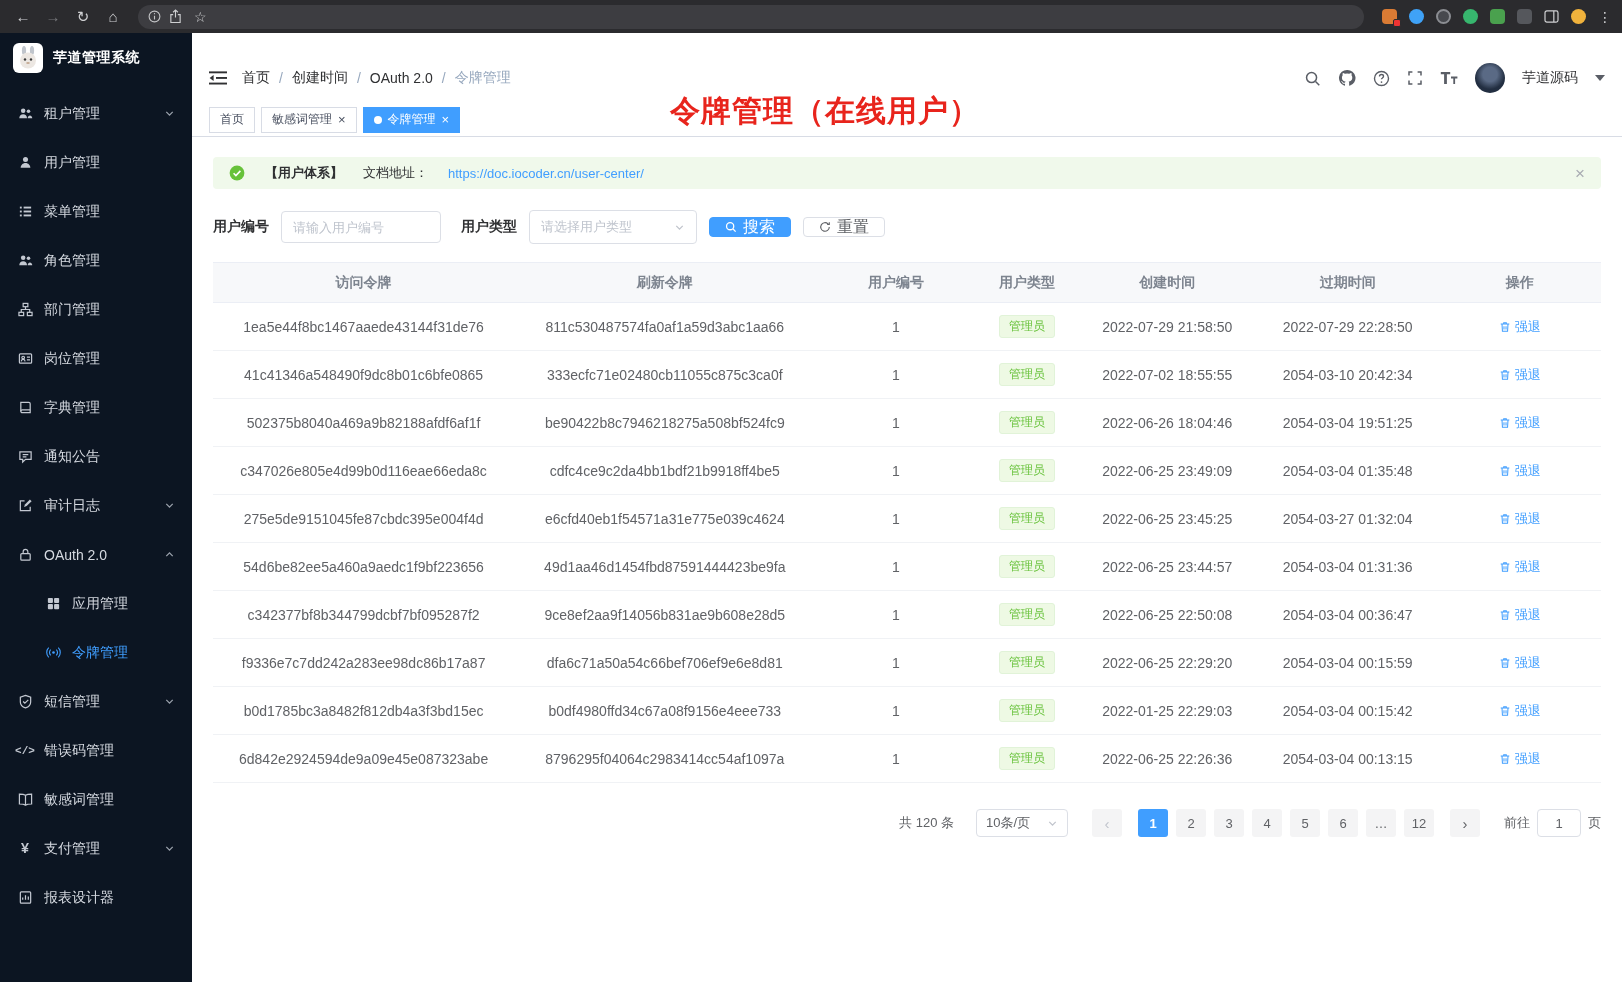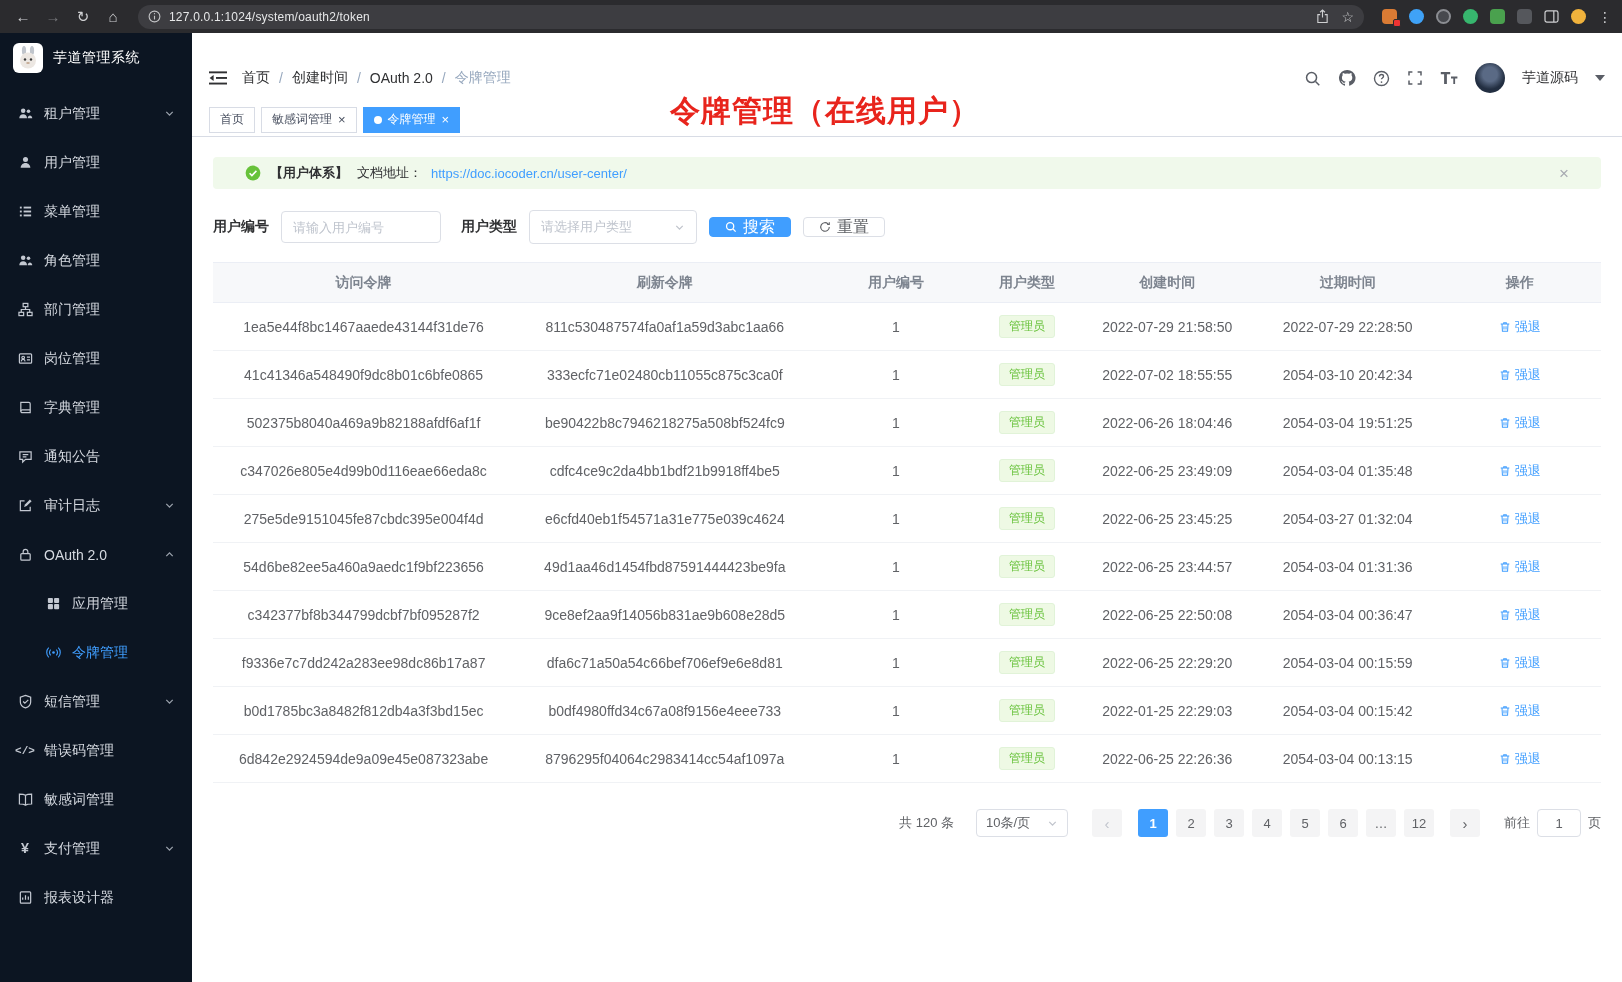--- a/index.html
+++ b/index.html
@@ -19,21 +19,21 @@
   .chrome-right { display:flex; align-items:center; gap:12px; padding-left:6px; }
   .ext { width:15px; height:15px; border-radius:4px; position:relative; cursor:pointer; }
   .ext.round { border-radius:50%; }
   .ext .badge { position:absolute; right:-4px; bottom:-3px; width:8px; height:8px; background:#e33; border-radius:2px; border:1px solid #2b2b2e; }
   .kebab { color:#cfd0d2; font-size:14px; cursor:pointer; }
 
   
   .app { flex:1; display:flex; min-height:0; }
   .sidebar { flex:0 0 192px; background:#0c1522; display:flex; flex-direction:column; }
   .logo { height:50px; display:flex; align-items:center; gap:10px; padding:0 13px; cursor:pointer; }
-  .logo-title { color:#fff; font-size:14px; font-weight:400; letter-spacing:.5px; }
+  .logo-title { color:#fff; font-size:14px; font-weight:700; letter-spacing:.5px; }
   .side-nav { padding-top:6px; }
   .side-item { height:49px; display:flex; align-items:center; gap:11px; padding:0 17px; font-size:14px; color:#d6dae1; cursor:pointer; }
   .side-item .s-icon { width:16px; display:flex; justify-content:center; color:#c3c8d1; }
   .side-item .icon-text { font-size:11px; font-weight:700; font-family:"Liberation Mono","DejaVu Sans Mono",monospace; }
   .side-item.child { padding-left:45px; }
   .side-item.active, .side-item.active .s-icon { color:var(--accent,#409eff); }
   .chev { margin-left:auto; color:#9aa1ac; display:flex; }
   .chev.up svg { transform:rotate(180deg); }
 
   
@@ -53,21 +53,21 @@
   .tabsbar { flex:0 0 34px; border-bottom:1px solid #d8dce5; display:flex; align-items:center; gap:6px; padding:0 17px; }
   .tab { height:26px; display:inline-flex; align-items:center; gap:6px; padding:0 10px; border:1px solid #d8dce5; font-size:12px; color:#495060; background:#fff; cursor:pointer; }
   .tab.active { background:var(--accent,#409eff); border-color:var(--accent,#409eff); color:#fff; }
   .tab-dot { width:8px; height:8px; border-radius:50%; background:#fff; }
   .tab-close { font-size:13px; line-height:1; }
 
   .annotation { position:absolute; left:478px; top:38px; font-size:30px; font-weight:700; color:var(--annotation-red,#e8241c); z-index:9; pointer-events:none; letter-spacing:1px; }
 
   .content { flex:1; padding:20px 21px 0; overflow:hidden; }
 
-  .alert { height:32px; background:#f0f9eb; border-radius:4px; display:flex; align-items:center; gap:9px; padding:0 32px; font-size:13px; }
+  .alert { height:32px; background:#f0f9eb; border-radius:4px; display:flex; align-items:center; gap:20px; padding:0 16px; font-size:13px; }
   .alert-prefix { font-weight:700; color:#303133; }
   .alert-text { color:#303133; }
   .alert-link { color:var(--accent,#409eff); text-decoration:none; cursor:pointer; }
   .alert-close { margin-left:auto; color:#a8abb2; font-size:17px; cursor:pointer; line-height:1; }
 
   .filter { display:flex; align-items:center; margin-top:21px; font-size:14px; }
   .f-label { font-weight:700; color:#303133; margin-right:12px; }
   .f-input { width:160px; height:32px; border:1px solid #dcdfe6; border-radius:4px; padding:0 11px; font-size:13px; color:#606266; outline:none; font-family:inherit; }
   .f-input::placeholder { color:#bfc4cd; }
   .gap { width:20px; }
@@ -104,21 +104,20 @@
     <span class="cbtn">↻</span>
     <span class="cbtn">⌂</span>
     <div class="urlbar">
       <span class="url-info">
         <svg viewBox="0 0 14 14" width="13" height="13" fill="none" stroke="currentColor" stroke-width="1.2">
             <circle cx="7" cy="7" r="5.8"></circle>
             <path d="M7 6.2v4"></path>
             <circle cx="7" cy="4" r=".7" fill="currentColor" stroke="none"></circle>
           </svg>
       </span>
-      <span class="url-text">127.0.0.1:1024/system/oauth2/token</span>
       <span class="url-side">
         <span style="display:flex">
           <svg viewBox="0 0 14 16" width="13" height="15" fill="none" stroke="currentColor" stroke-width="1.2">
               <path d="M4.5 6H2v8.5h10V6H9.5"></path>
               <path d="M7 1v8M4.4 3.4L7 1l2.6 2.4"></path>
             </svg>
         </span>
         <span class="star">☆</span>
       </span>
     </div>

